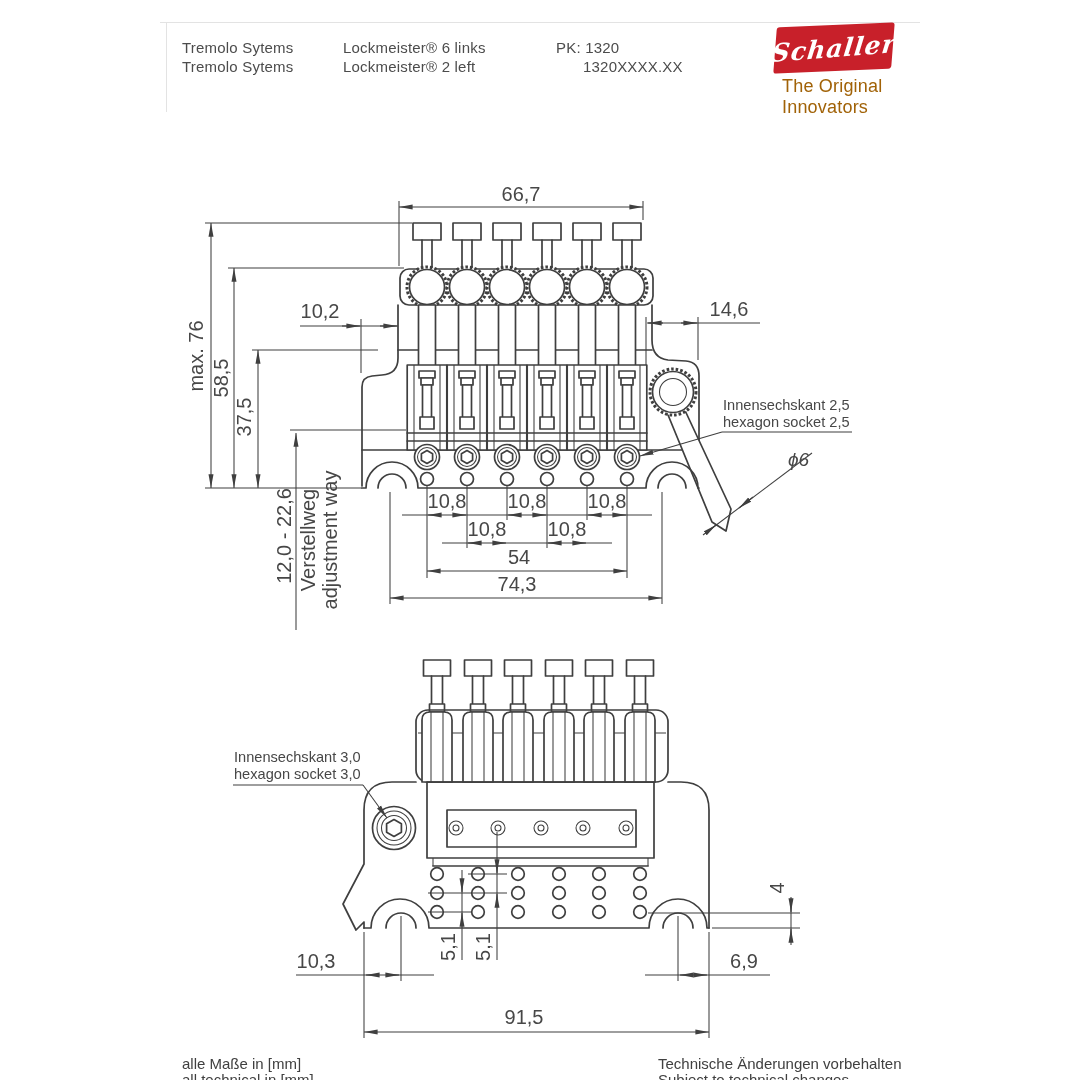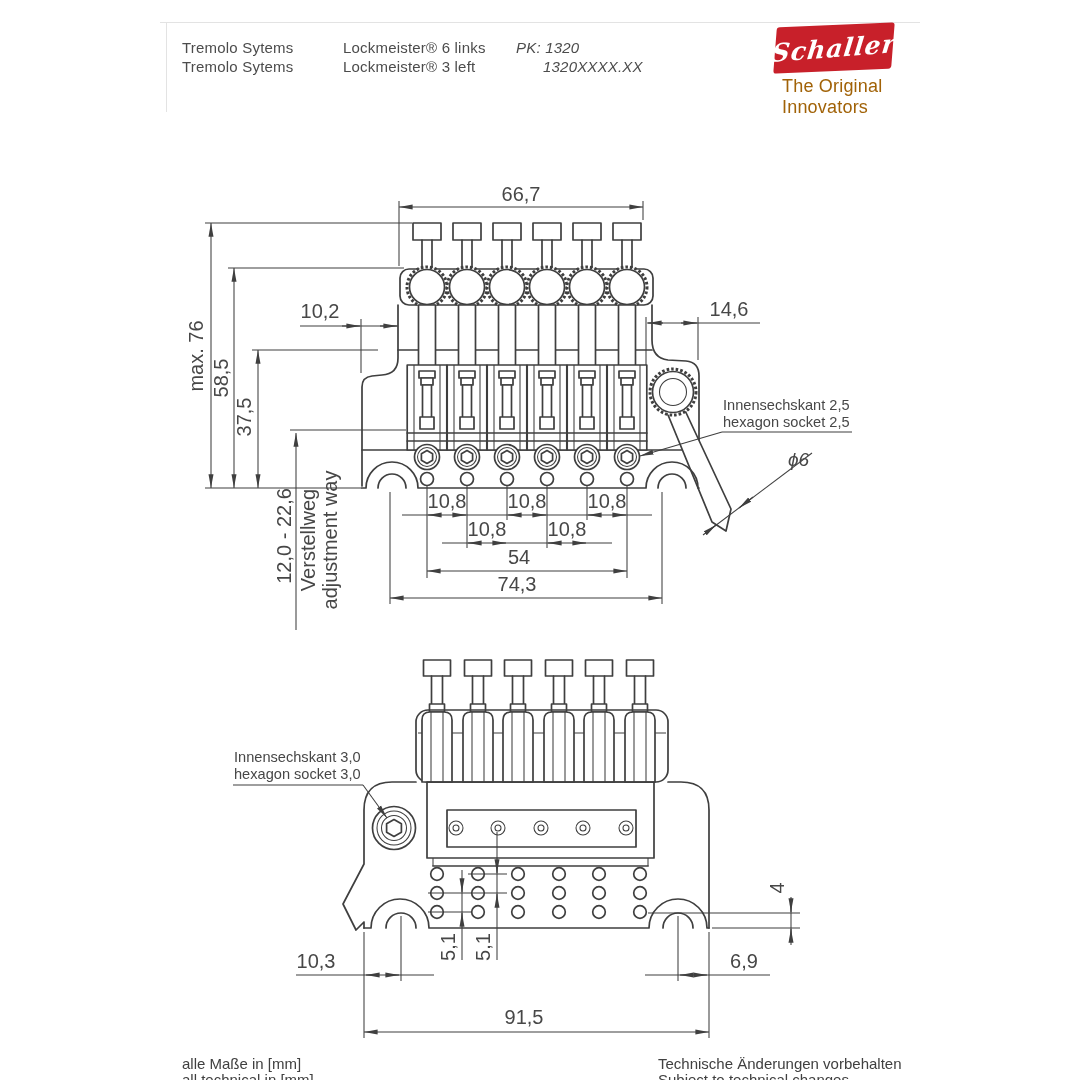--- a/index.html
+++ b/index.html
@@ -1,19 +1,19 @@
 <!DOCTYPE html>
 <html><head>
 <meta charset="utf-8">
 <style>
   html,body{margin:0;padding:0;background:#ffffff;}
   .sheet{position:relative;width:1080px;height:1080px;background:#fff;overflow:hidden;
          font-family:"Liberation Sans",sans-serif;color:#474747;margin-top:20px;}
   .hdr-col{position:absolute;top:18px;font-size:15px;line-height:19px;letter-spacing:.2px;color:#4c4c4c;}
-  .hdr-c1{left:182px;} .hdr-c2{left:343px;} .hdr-c3{left:516px;font-style:italic;}
+  .hdr-c1{left:182px;} .hdr-c2{left:343px;} .hdr-c3{left:556px;}
   .hdr-c3 .l2{padding-left:27px;}
   .logo{position:absolute;left:775px;top:5px;width:150px;}
   .logo-box{width:118px;height:46px;background:#c8202a;border-radius:3px;
             transform:rotate(-2.5deg) skewX(-7deg);display:flex;align-items:center;justify-content:center;}
   .logo-word{font-family:"DejaVu Serif",serif;font-style:italic;font-weight:bold;
              font-size:25px;color:#ffffff;transform:skewX(-4deg) rotate(-2deg);letter-spacing:1px;}
   .logo-tag{margin-top:5px;font-size:18px;color:#a16207;letter-spacing:.2px;padding-left:7px;}
   .ftr-col{position:absolute;top:1036px;font-size:15px;line-height:15.5px;color:#404040;}
   .ftr-c1{left:182px;} .ftr-c2{left:400px;width:230px;text-align:center;} .ftr-c3{left:658px;}
   .scan-edge{position:absolute;background:#e3e3e3;}
@@ -32,21 +32,21 @@
 
   <div class="scan-edge" style="left:160px;top:2px;width:760px;height:1px;"></div>
   <div class="scan-edge" style="left:166px;top:2px;width:1px;height:90px;"></div>
 
   <div class="hdr-col hdr-c1">
     <div>Tremolo Sytems</div>
     <div>Tremolo Sytems</div>
   </div>
   <div class="hdr-col hdr-c2">
     <div>Lockmeister® 6 links</div>
-    <div>Lockmeister® 3 left</div>
+    <div>Lockmeister® 2 left</div>
   </div>
   <div class="hdr-col hdr-c3">
     <div>PK: 1320</div>
     <div class="l2">1320XXXX.XX</div>
   </div>
   <div class="logo">
     <div class="logo-box">
       <span class="logo-word">Schaller</span>
     </div>
     <div class="logo-tag">The Original Innovators</div>

